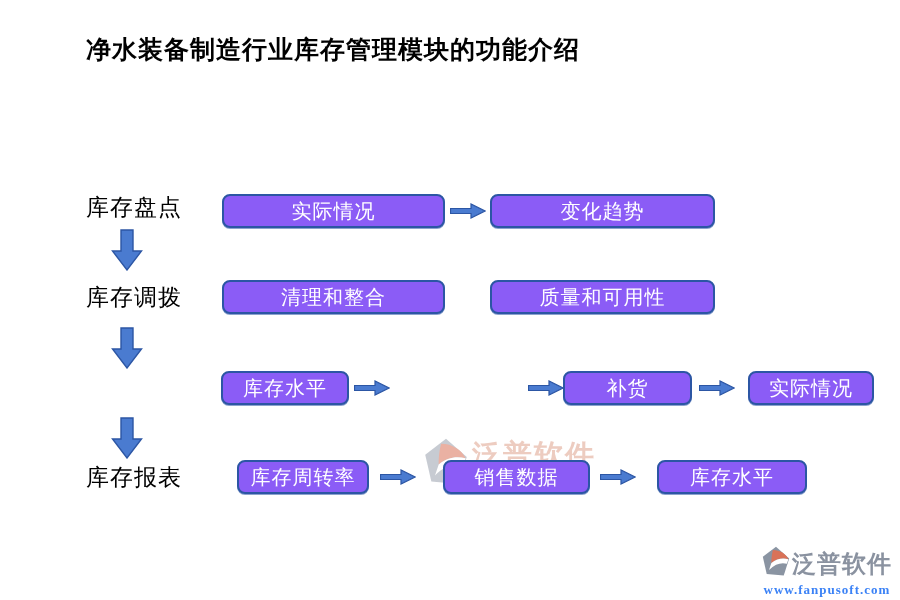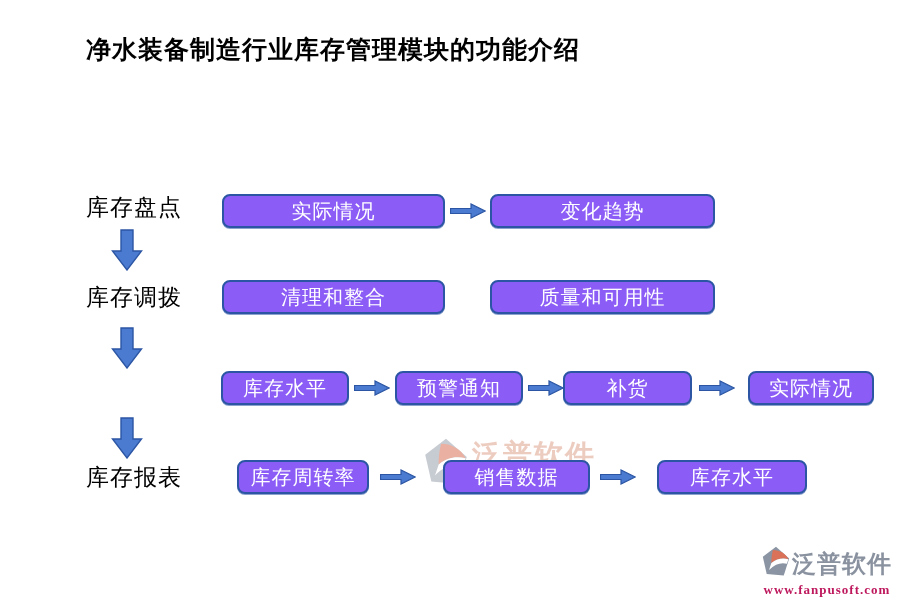--- a/index.html
+++ b/index.html
@@ -26,21 +26,21 @@
   .watermark{
     position:absolute;left:424px;top:436px;display:flex;align-items:flex-start;
     opacity:0.55;z-index:0;
   }
   .watermark .wm-text{margin-left:4px;}
   .wm-brand{font-size:29px;font-weight:bold;color:#DFA38E;letter-spacing:2px;white-space:nowrap;}
   .wm-sub{font-size:10px;color:#B9BEC6;letter-spacing:3px;margin-top:1px;}
   .footer-logo{position:absolute;left:762px;top:546px;z-index:3;}
   .footer-row{display:flex;align-items:center;}
   .footer-brand{font-size:24px;font-weight:bold;color:#8A92A0;letter-spacing:1px;white-space:nowrap;margin-left:2px;}
-  .footer-url{font-size:13px;font-weight:bold;color:#be185d;letter-spacing:1px;text-align:center;margin-top:1px;white-space:nowrap;}
+  .footer-url{font-size:13px;font-weight:bold;color:#3b82f6;letter-spacing:1px;text-align:center;margin-top:1px;white-space:nowrap;}
 </style>
 </head>
 <body>
 
 <div class="canvas">
 
   <h1 class="title">净水装备制造行业库存管理模块的功能介绍</h1>
 
   <div class="row-label" style="top:195px;">库存盘点</div>
   <div class="row-label" style="top:285px;">库存调拨</div>
@@ -72,21 +72,20 @@
 
   <div class="fbox" style="left:222px;top:280px;width:223px;">清理和整合</div>
   <div class="fbox" style="left:490px;top:280px;width:225px;">质量和可用性</div>
 
   <div class="fbox" style="left:221px;top:371px;width:128px;">库存水平</div>
   <div class="harrow" style="left:354px;top:380px;">
     <svg width="36" height="16" viewBox="0 0 36 16">
         <polygon points="0.5,5.5 21,5.5 21,1 35,8 21,15 21,10.5 0.5,10.5" fill="#4A7BD0" stroke="#2C56A4" stroke-width="1.2"></polygon>
       </svg>
   </div>
-  <div class="fbox" style="left:395px;top:371px;width:128px;">预警通知</div>
   <div class="harrow" style="left:528px;top:380px;">
     <svg width="36" height="16" viewBox="0 0 36 16">
         <polygon points="0.5,5.5 21,5.5 21,1 35,8 21,15 21,10.5 0.5,10.5" fill="#4A7BD0" stroke="#2C56A4" stroke-width="1.2"></polygon>
       </svg>
   </div>
   <div class="fbox" style="left:563px;top:371px;width:129px;">补货</div>
   <div class="harrow" style="left:699px;top:380px;">
     <svg width="36" height="16" viewBox="0 0 36 16">
         <polygon points="0.5,5.5 21,5.5 21,1 35,8 21,15 21,10.5 0.5,10.5" fill="#4A7BD0" stroke="#2C56A4" stroke-width="1.2"></polygon>
       </svg>

